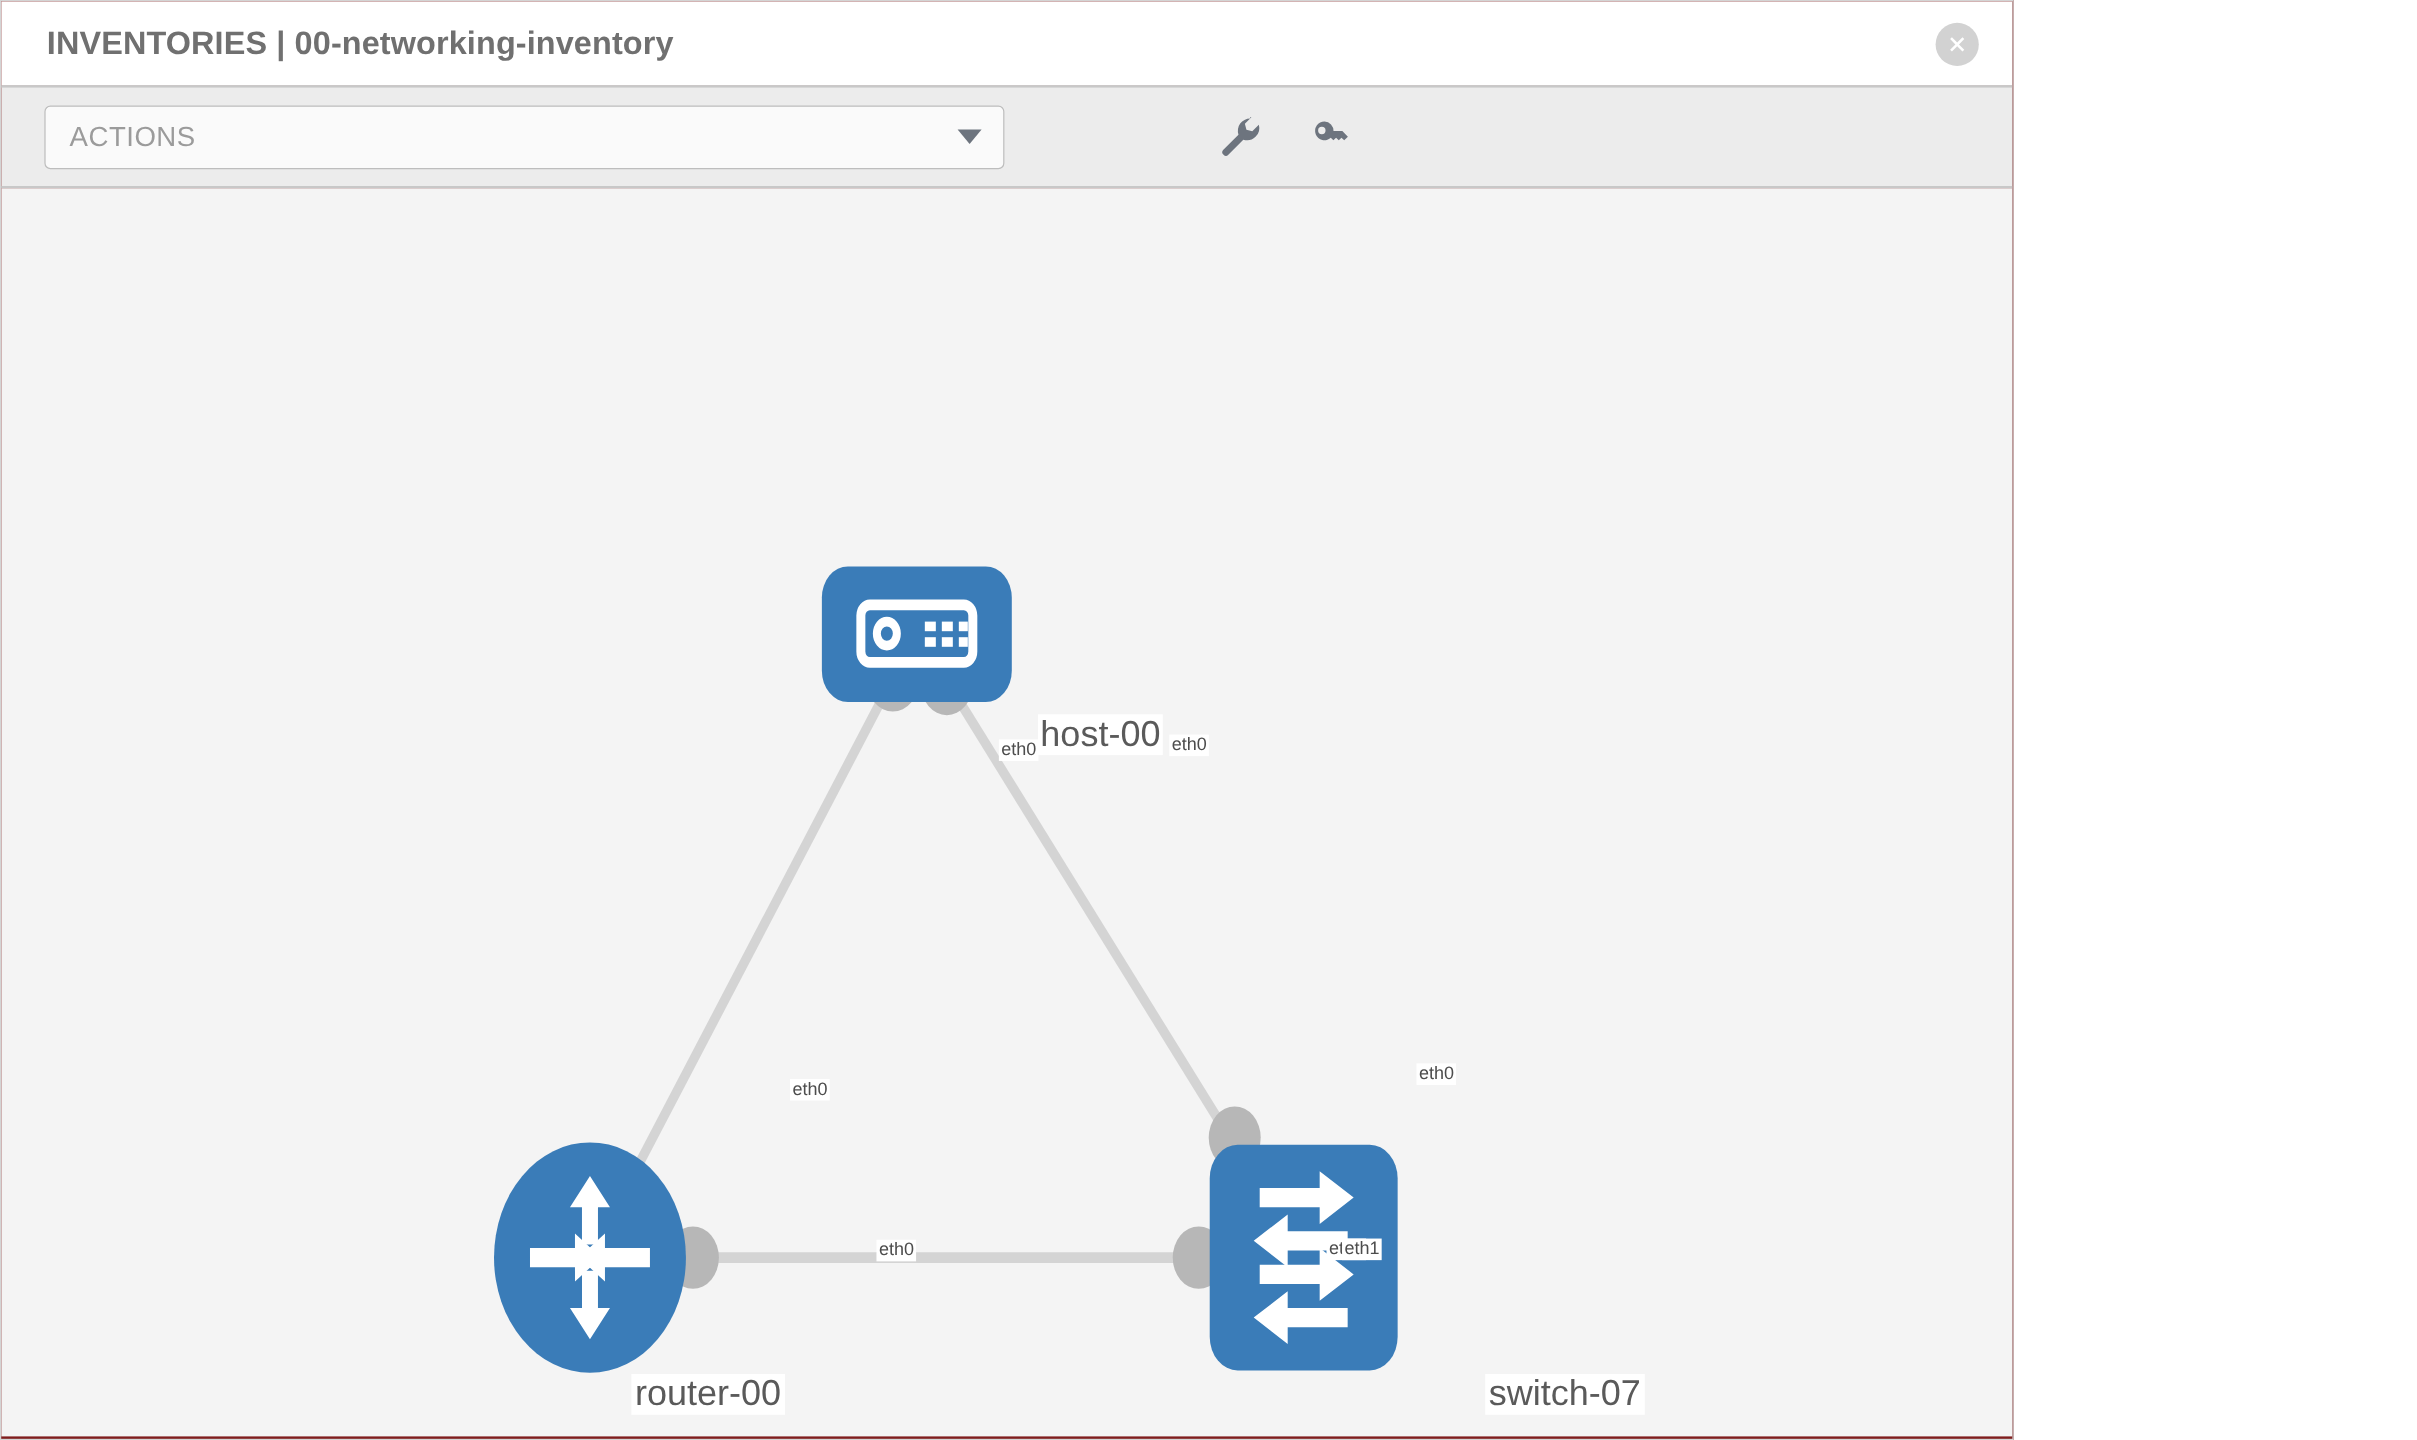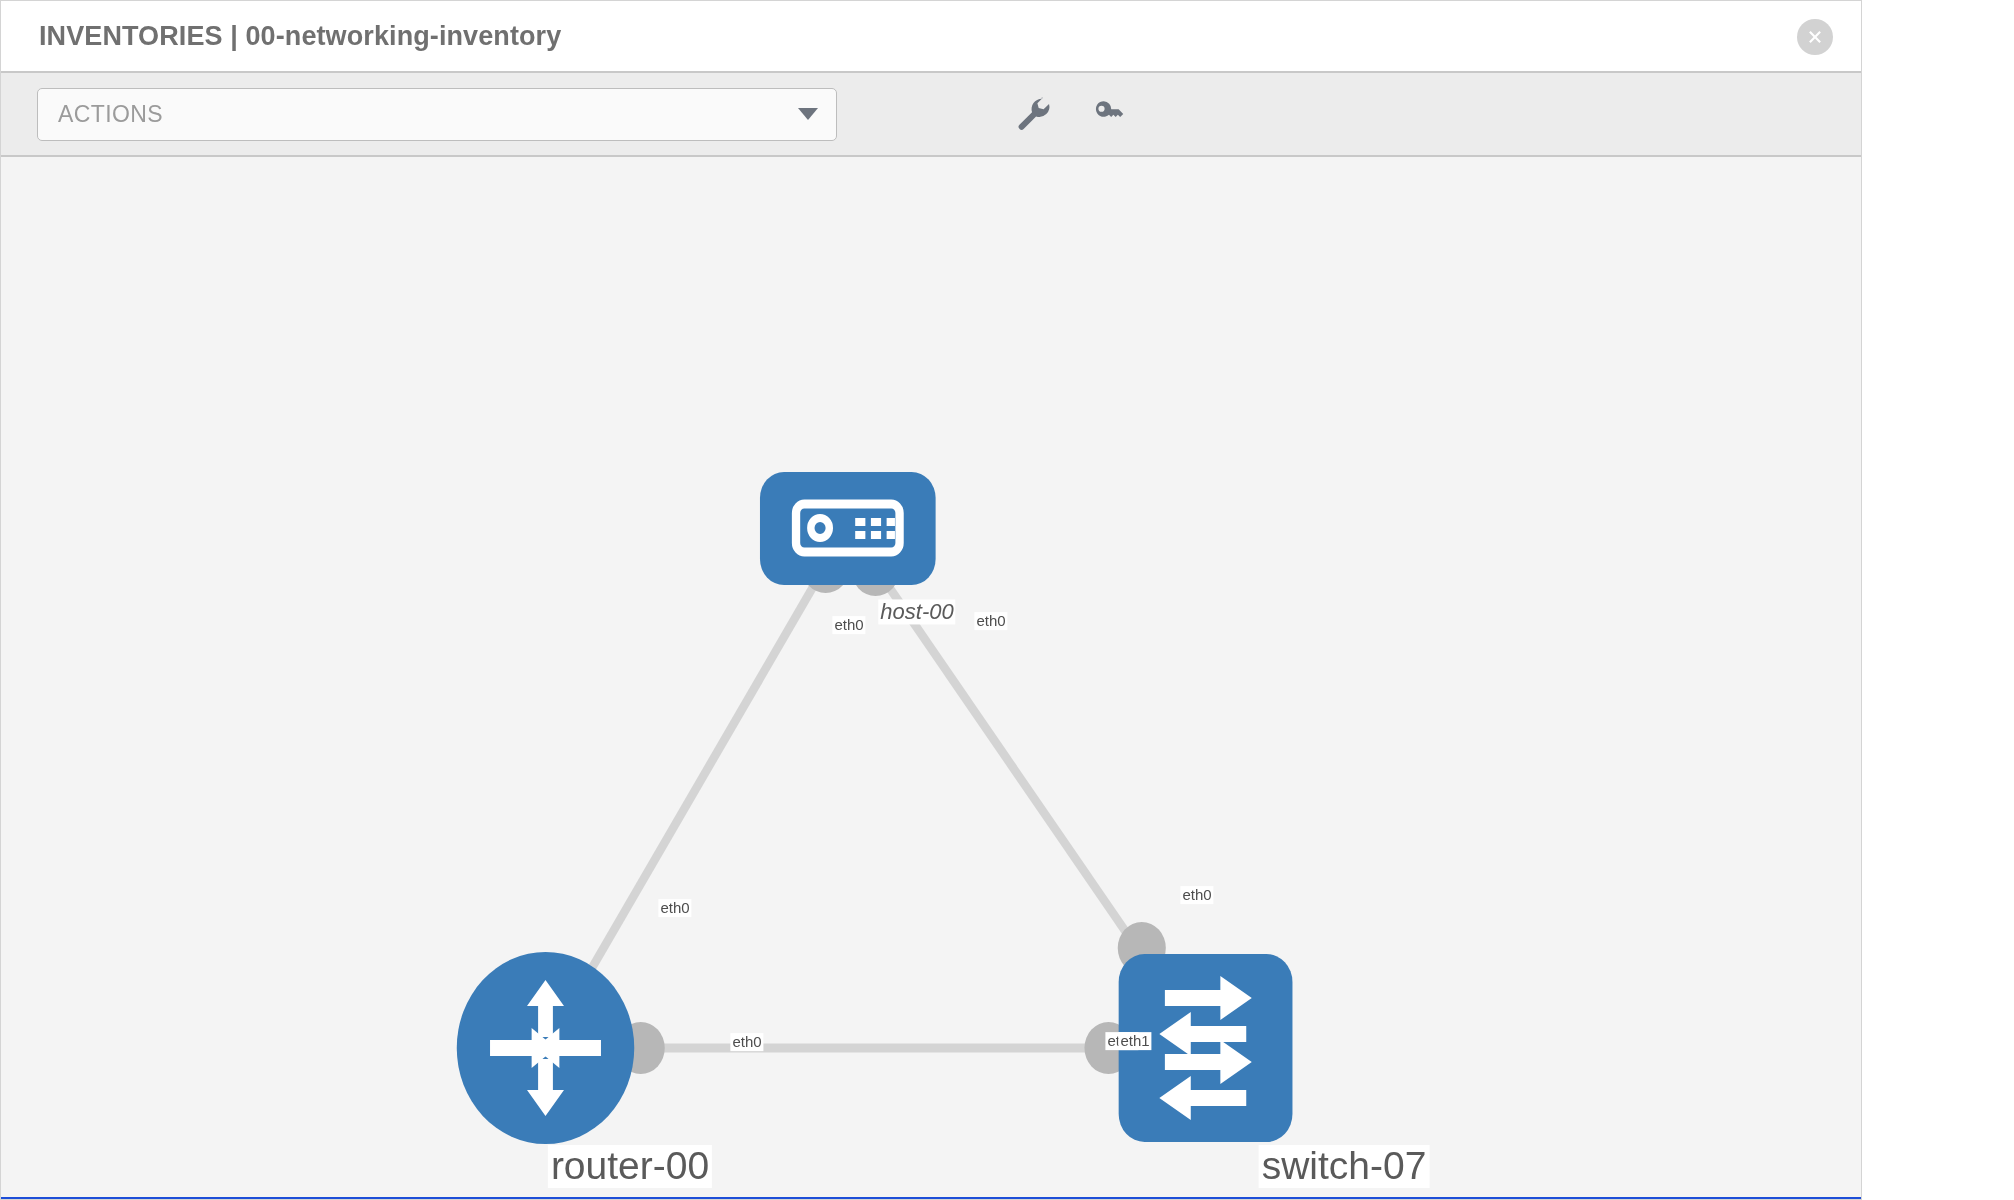--- a/index.html
+++ b/index.html
@@ -11,23 +11,23 @@
   body {
     width: 2014px;
     height: 1200px;
     overflow: hidden;
     font-family: "Liberation Sans", sans-serif;
     -webkit-font-smoothing: antialiased;
   }
 
   .app {
     position: relative;
-    width: 1862px;
+    width: 1678px;
     height: 1200px;
-    background: #1d4ed8;
+    background: #7f1d1d;
     box-sizing: border-box;
     border: 1px solid #d4d4d4;
     overflow: hidden;
   }
 
   
   .header {
     position: relative;
     height: 70px;
     background: #ffffff;
@@ -128,44 +128,42 @@
     width: 100%;
     height: 100%;
   }
 
   
   .node-label {
     position: absolute;
     transform: translate(-50%, 0);
     background: #ffffff;
     color: #5a5a5a;
-    font-size: 39px;
+    font-size: 30px;
     line-height: 1.05;
     padding: 1px 3px;
     white-space: nowrap;
     pointer-events: auto;
     cursor: pointer;
-    margin-left: 40px;
   }
   .iface-label {
     position: absolute;
     transform: translate(-50%, -50%);
     background: #ffffff;
     color: #4d4d4d;
     font-size: 15px;
     line-height: 1.05;
     padding: 1px 2px;
     white-space: nowrap;
     cursor: pointer;
   }
   .iface-label.host-name {
-    font-size: 22px;
+    font-size: 30px;
     color: #5a5a5a;
     z-index: 5;
-    font-style: italic;
   }
 
   
   .zoom-panel {
     position: absolute;
     right: 0;
     bottom: 0;
     width: 394px;
     height: 125px;
     background: #ffffff;

